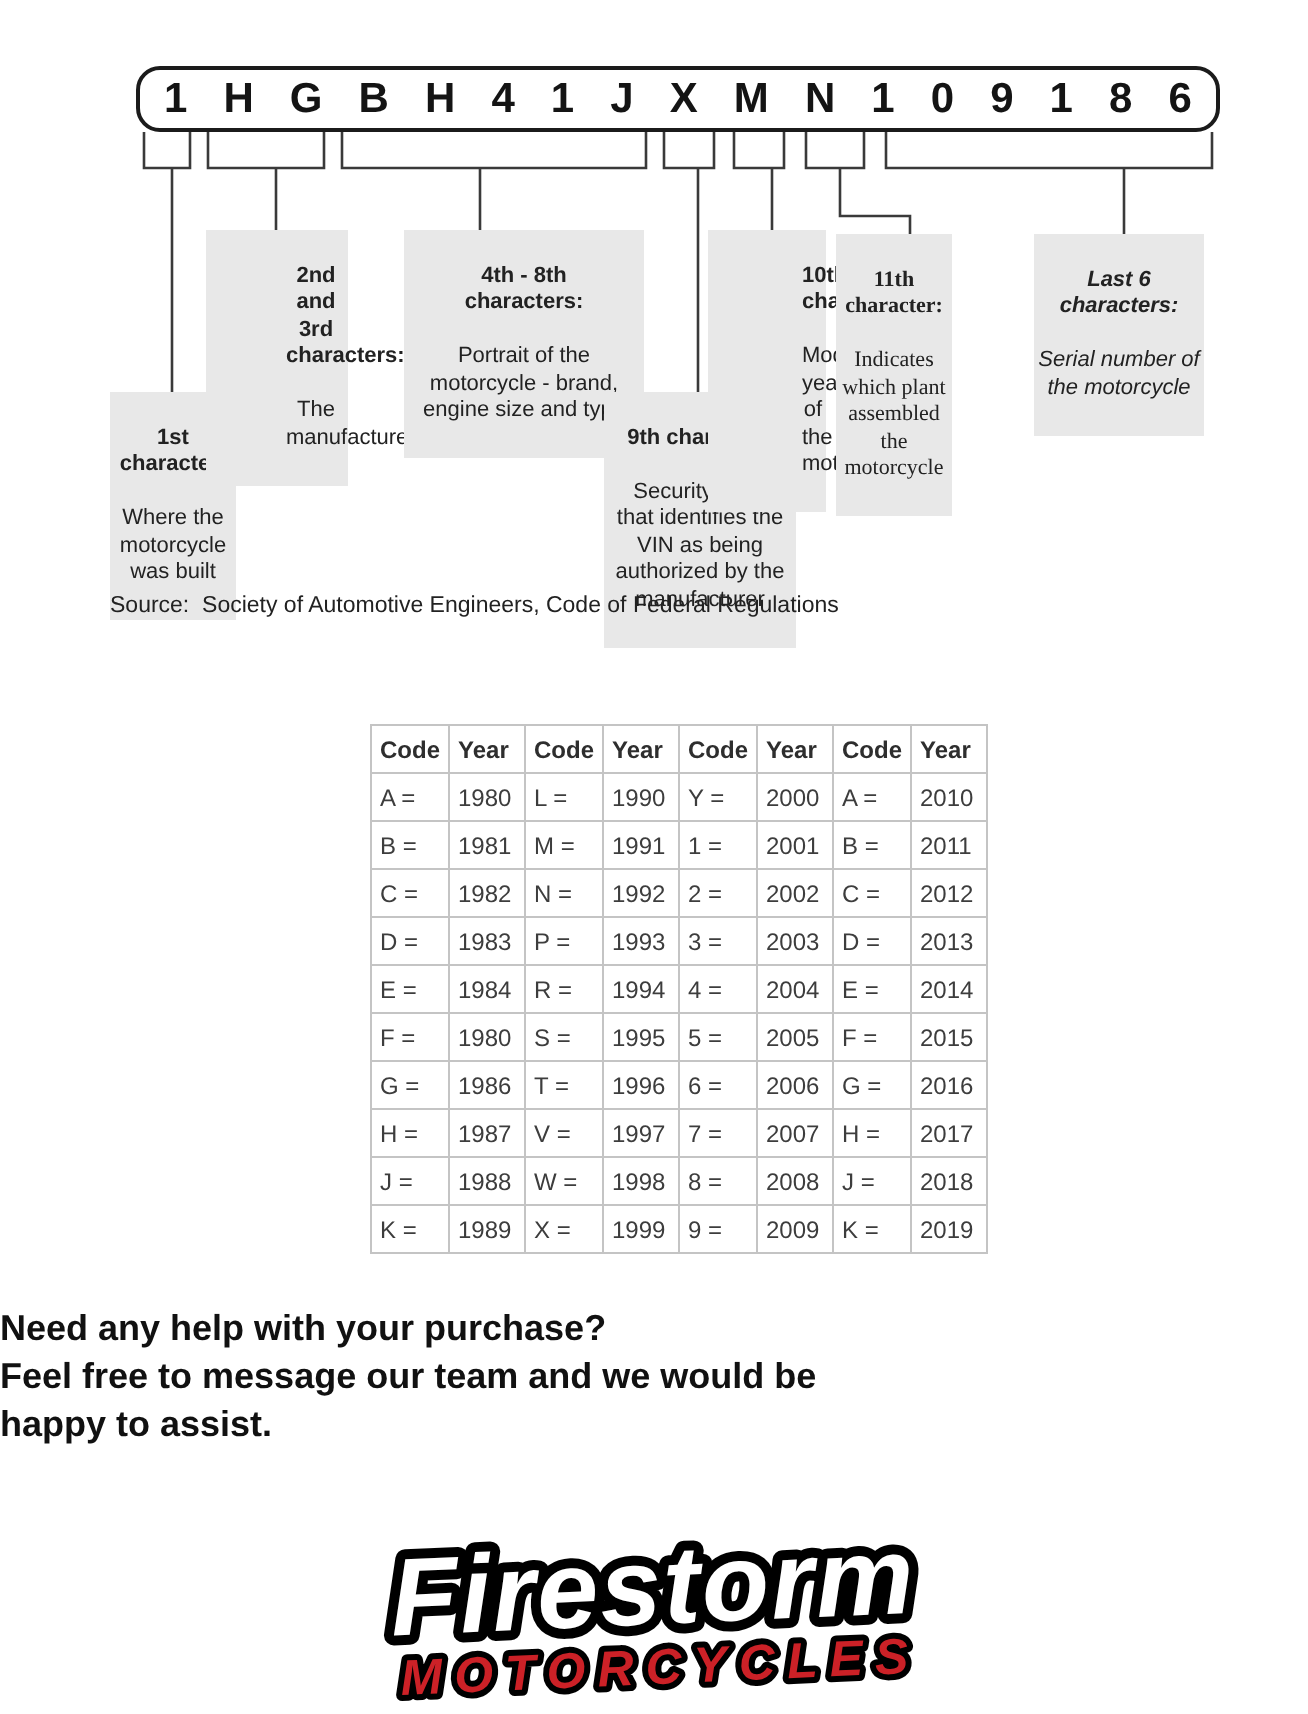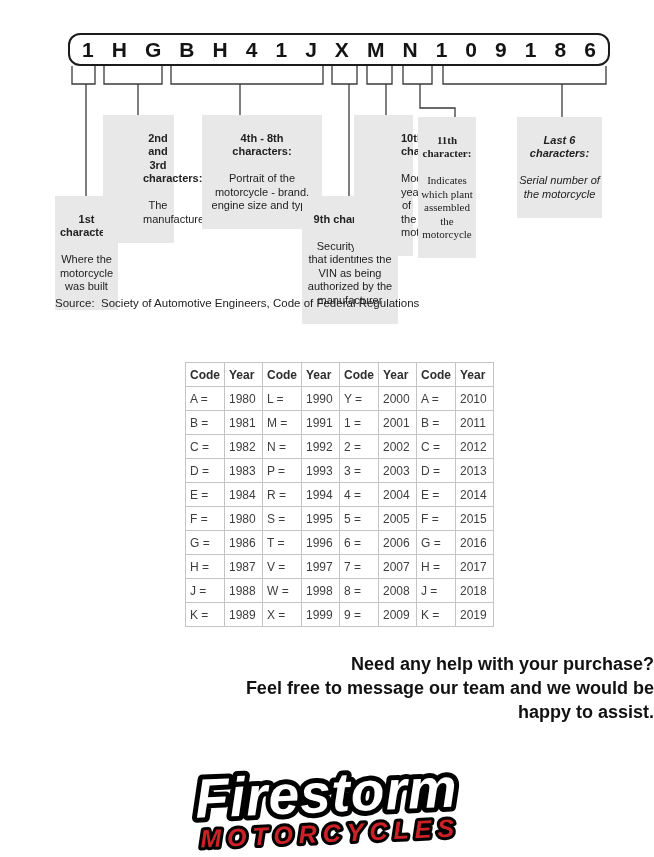--- a/index.html
+++ b/index.html
@@ -47,21 +47,21 @@
   .year-table th,.year-table td{
     border:1px solid #c4c4c4;padding:4px 4px;height:15px;box-sizing:content-box;
   }
   .year-table th{font-weight:bold;text-align:left;color:#2e2e2e;}
   .year-table td.code{width:25px;text-align:left;}
   .year-table td.year{width:29px;text-align:left;}
   .year-table th.code-h{width:25px;}
   .year-table th.year-h{width:29px;}
   
   .help-text{
-    position:absolute;left:0;top:652px;width:654px;text-align:right;
+    position:absolute;left:0;top:652px;width:654px;text-align:left;
     font-size:18px;font-weight:bold;color:#111;line-height:24px;
     white-space:pre-line;
   }
   
   .logo-wrap{position:absolute;left:147px;top:760px;width:360px;height:95px;}
 </style>
 </head>
 <body>
 
 <div class="canvas">

